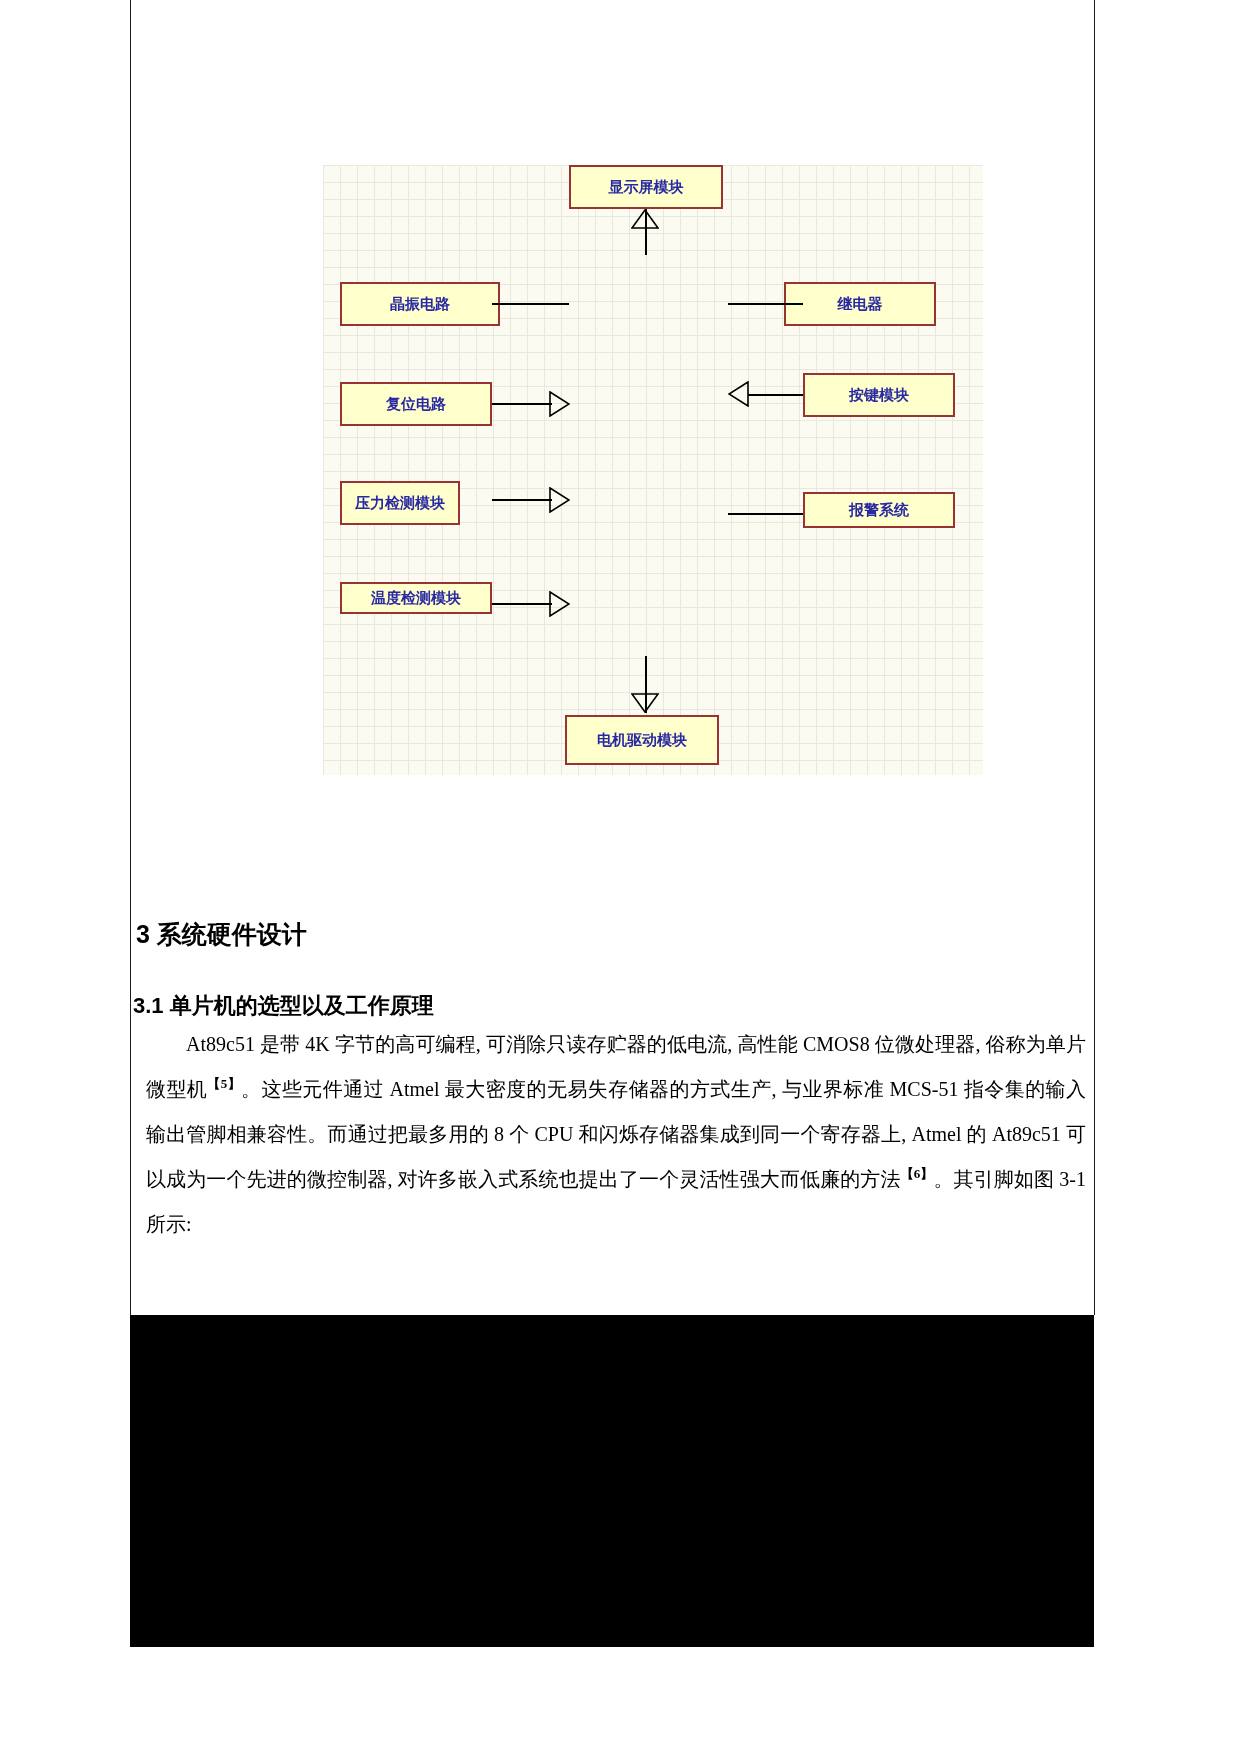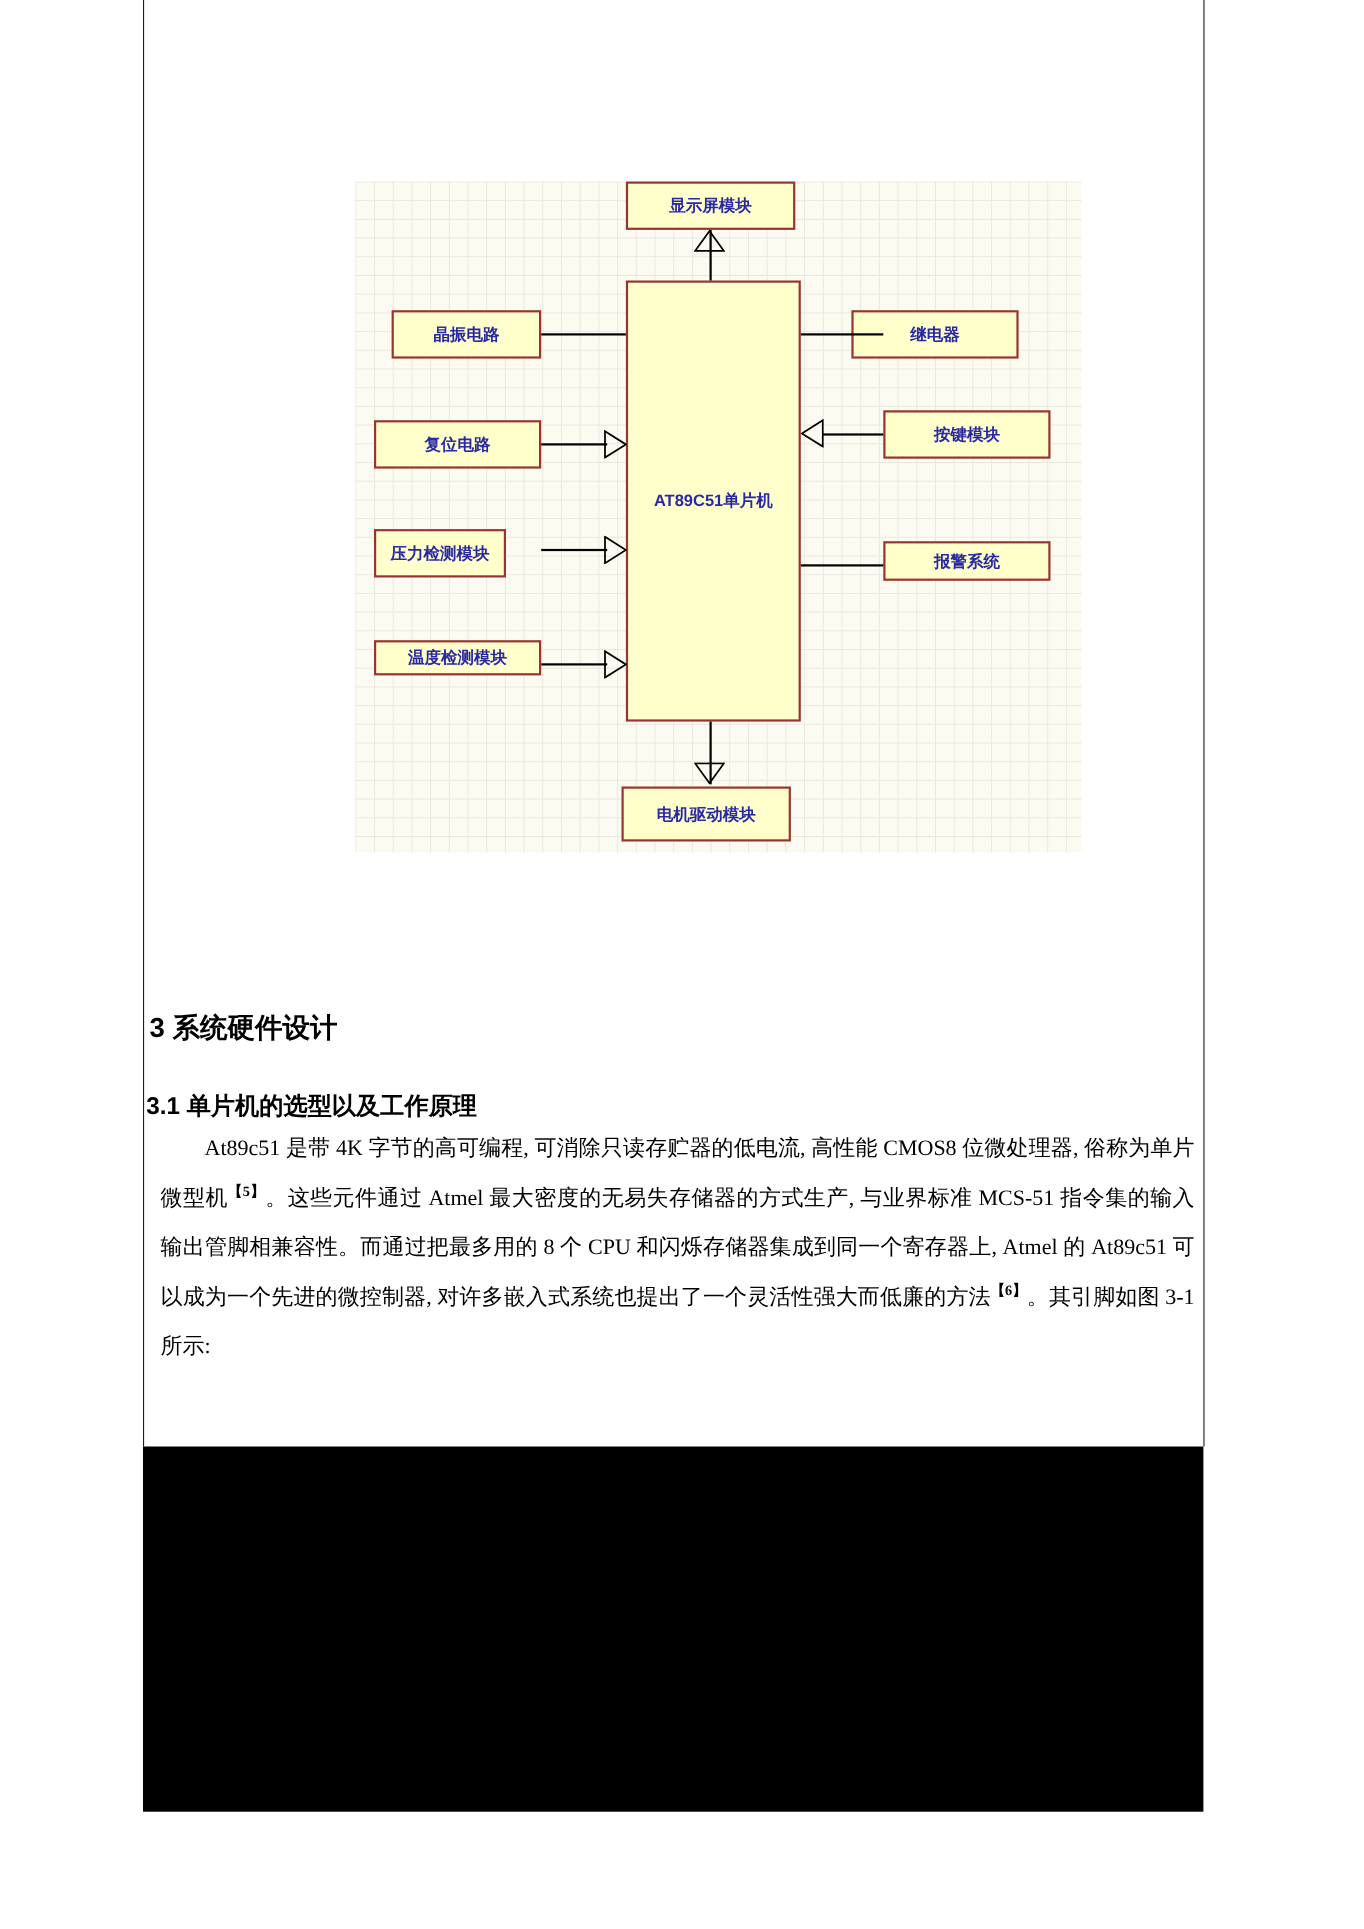--- a/index.html
+++ b/index.html
@@ -46,41 +46,38 @@
 <div class="page">
 
   <div class="cell-borders"></div>
 
   <div class="diagram">
 
     <div class="node" style="left:246px;top:0;width:154px;height:44px">
       <span class="node-label">显示屏模块</span>
     </div>
 
-    <div class="node" style="left:246px;top:90px;width:159px;height:401px">
-      <span class="node-label">AT89C51单片机</span>
-    </div>
 
-    <div class="node" style="left:33px;top:117px;width:136px;height:44px">
+    <div class="node" style="left:17px;top:117px;width:160px;height:44px">
       <span class="node-label">晶振电路</span>
     </div>
 
     <div class="node" style="left:17px;top:217px;width:152px;height:44px">
       <span class="node-label">复位电路</span>
     </div>
 
     <div class="node" style="left:17px;top:316px;width:120px;height:44px">
       <span class="node-label">压力检测模块</span>
     </div>
 
     <div class="node" style="left:17px;top:417px;width:152px;height:32px">
       <span class="node-label">温度检测模块</span>
     </div>
 
-    <div class="node" style="left:451px;top:117px;width:152px;height:44px">
+    <div class="node" style="left:461px;top:117px;width:152px;height:44px">
       <span class="node-label">继电器</span>
     </div>
 
     <div class="node" style="left:480px;top:208px;width:152px;height:44px">
       <span class="node-label">按键模块</span>
     </div>
 
     <div class="node" style="left:480px;top:327px;width:152px;height:36px">
       <span class="node-label">报警系统</span>
     </div>

